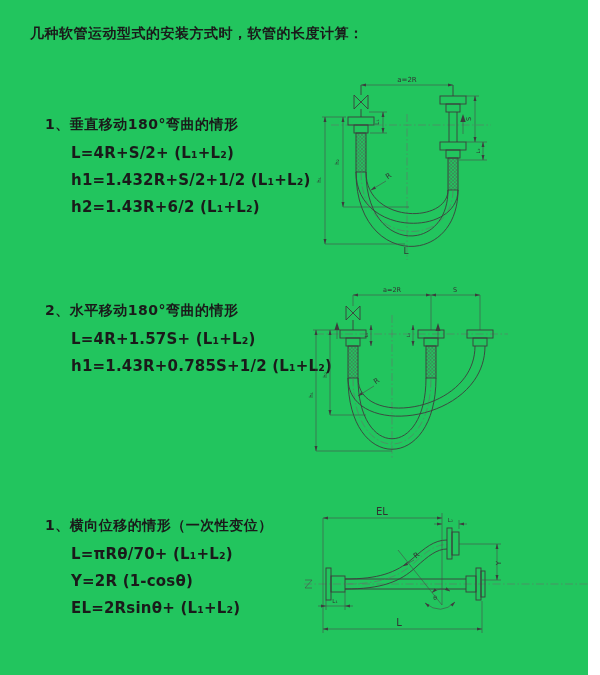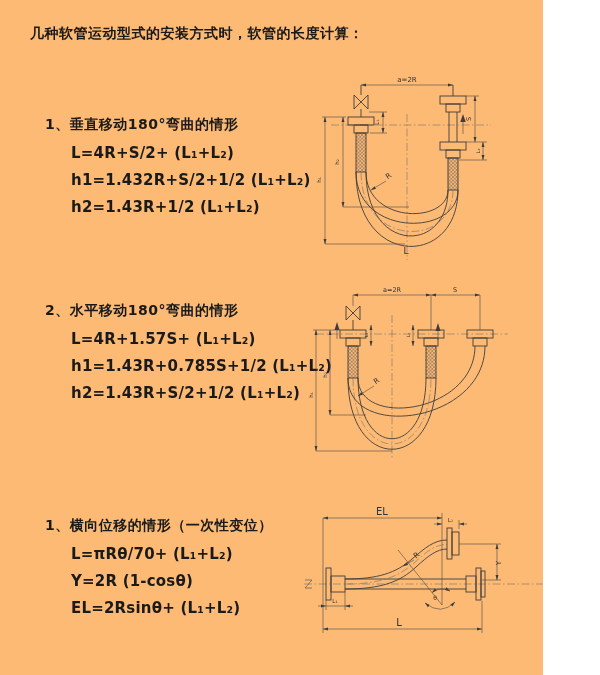--- a/index.html
+++ b/index.html
@@ -1,17 +1,17 @@
 <!DOCTYPE html>
 <html><head>
 <meta charset="utf-8">
 <style>
   html,body{margin:0;padding:0;}
   body{width:600px;height:675px;background:#ffffff;font-family:"DejaVu Sans","Liberation Sans",sans-serif;}
-  .page{position:relative;width:543px;height:675px;background:#fdba74;overflow:hidden;}
+  .page{position:relative;width:588px;height:675px;background:#22c55e;overflow:hidden;}
   .title{position:absolute;left:30px;top:25px;font-size:14px;font-weight:bold;color:#1a1a1a;letter-spacing:0.5px;}
   .section{position:absolute;left:45px;color:#1a1a1a;}
   .sec-heading{font-size:14px;font-weight:bold;letter-spacing:0.5px;margin-bottom:6px;}
   .formula{font-size:15px;font-weight:600;margin-left:26px;line-height:27px;letter-spacing:0.2px;}
   .diagram{position:absolute;text-align:center;}
   svg{display:block;}
   .ln{stroke:#3d3d3d;stroke-width:0.9;fill:none;}
   .thin{stroke:#4a4a4a;stroke-width:0.6;fill:none;}
   .cl{stroke:#6a6a6a;stroke-width:0.55;fill:none;stroke-dasharray:8 2.5 1.5 2.5;}
   .fil{fill:#3d3d3d;stroke:none;}
@@ -21,28 +21,27 @@
 <body>
 
 <div class="page">
 
   <div class="title">几种软管运动型式的安装方式时，软管的长度计算：</div>
 
   <div class="section" style="top:116px;">
     <div class="sec-heading">1、垂直移动180°弯曲的情形</div>
     <div class="formula">L=4R+S/2+ (L₁+L₂)</div>
     <div class="formula">h1=1.432R+S/2+1/2 (L₁+L₂)</div>
-    <div class="formula">h2=1.43R+1/2 (L₁+L₂)</div>
+    <div class="formula">h2=1.43R+6/2 (L₁+L₂)</div>
   </div>
 
   <div class="section" style="top:302px;">
     <div class="sec-heading">2、水平移动180°弯曲的情形</div>
     <div class="formula">L=4R+1.57S+ (L₁+L₂)</div>
     <div class="formula">h1=1.43R+0.785S+1/2 (L₁+L₂)</div>
-    <div class="formula">h2=1.43R+S/2+1/2 (L₁+L₂)</div>
   </div>
 
   <div class="section" style="top:517px;">
     <div class="sec-heading">1、横向位移的情形（一次性变位）</div>
     <div class="formula">L=πRθ/70+ (L₁+L₂)</div>
     <div class="formula">Y=2R (1-cosθ)</div>
     <div class="formula">EL=2Rsinθ+ (L₁+L₂)</div>
   </div>
 
   <div class="diagram" style="left:313px;top:72px;">

